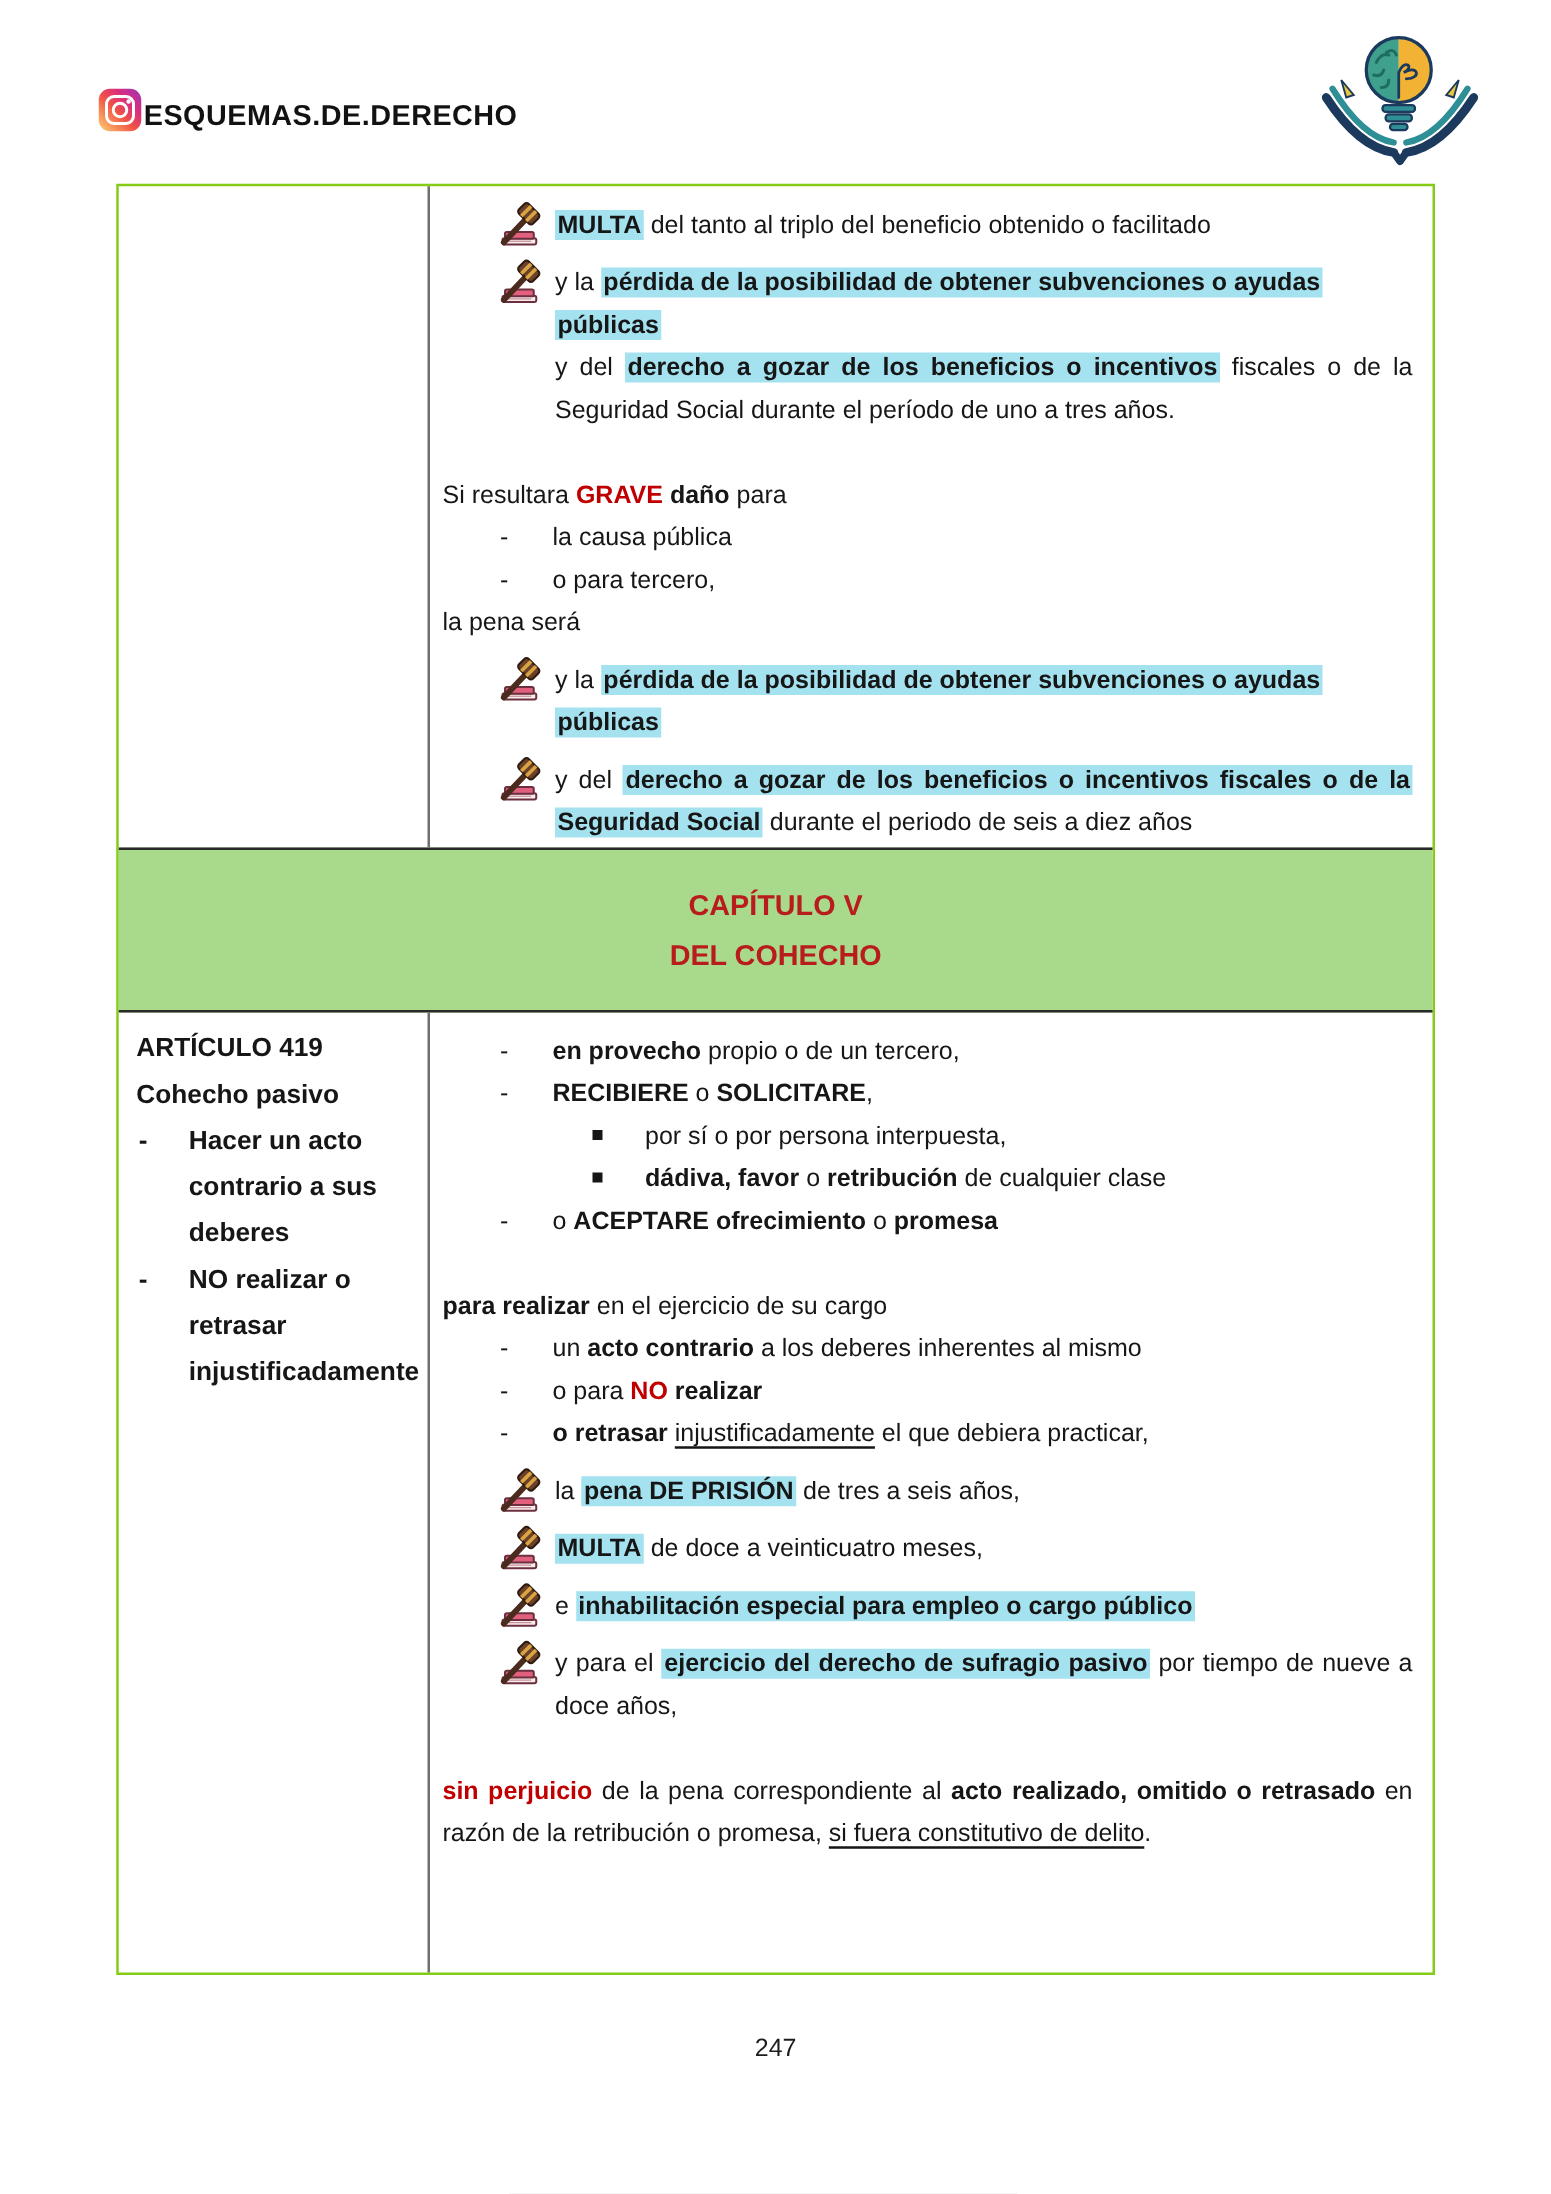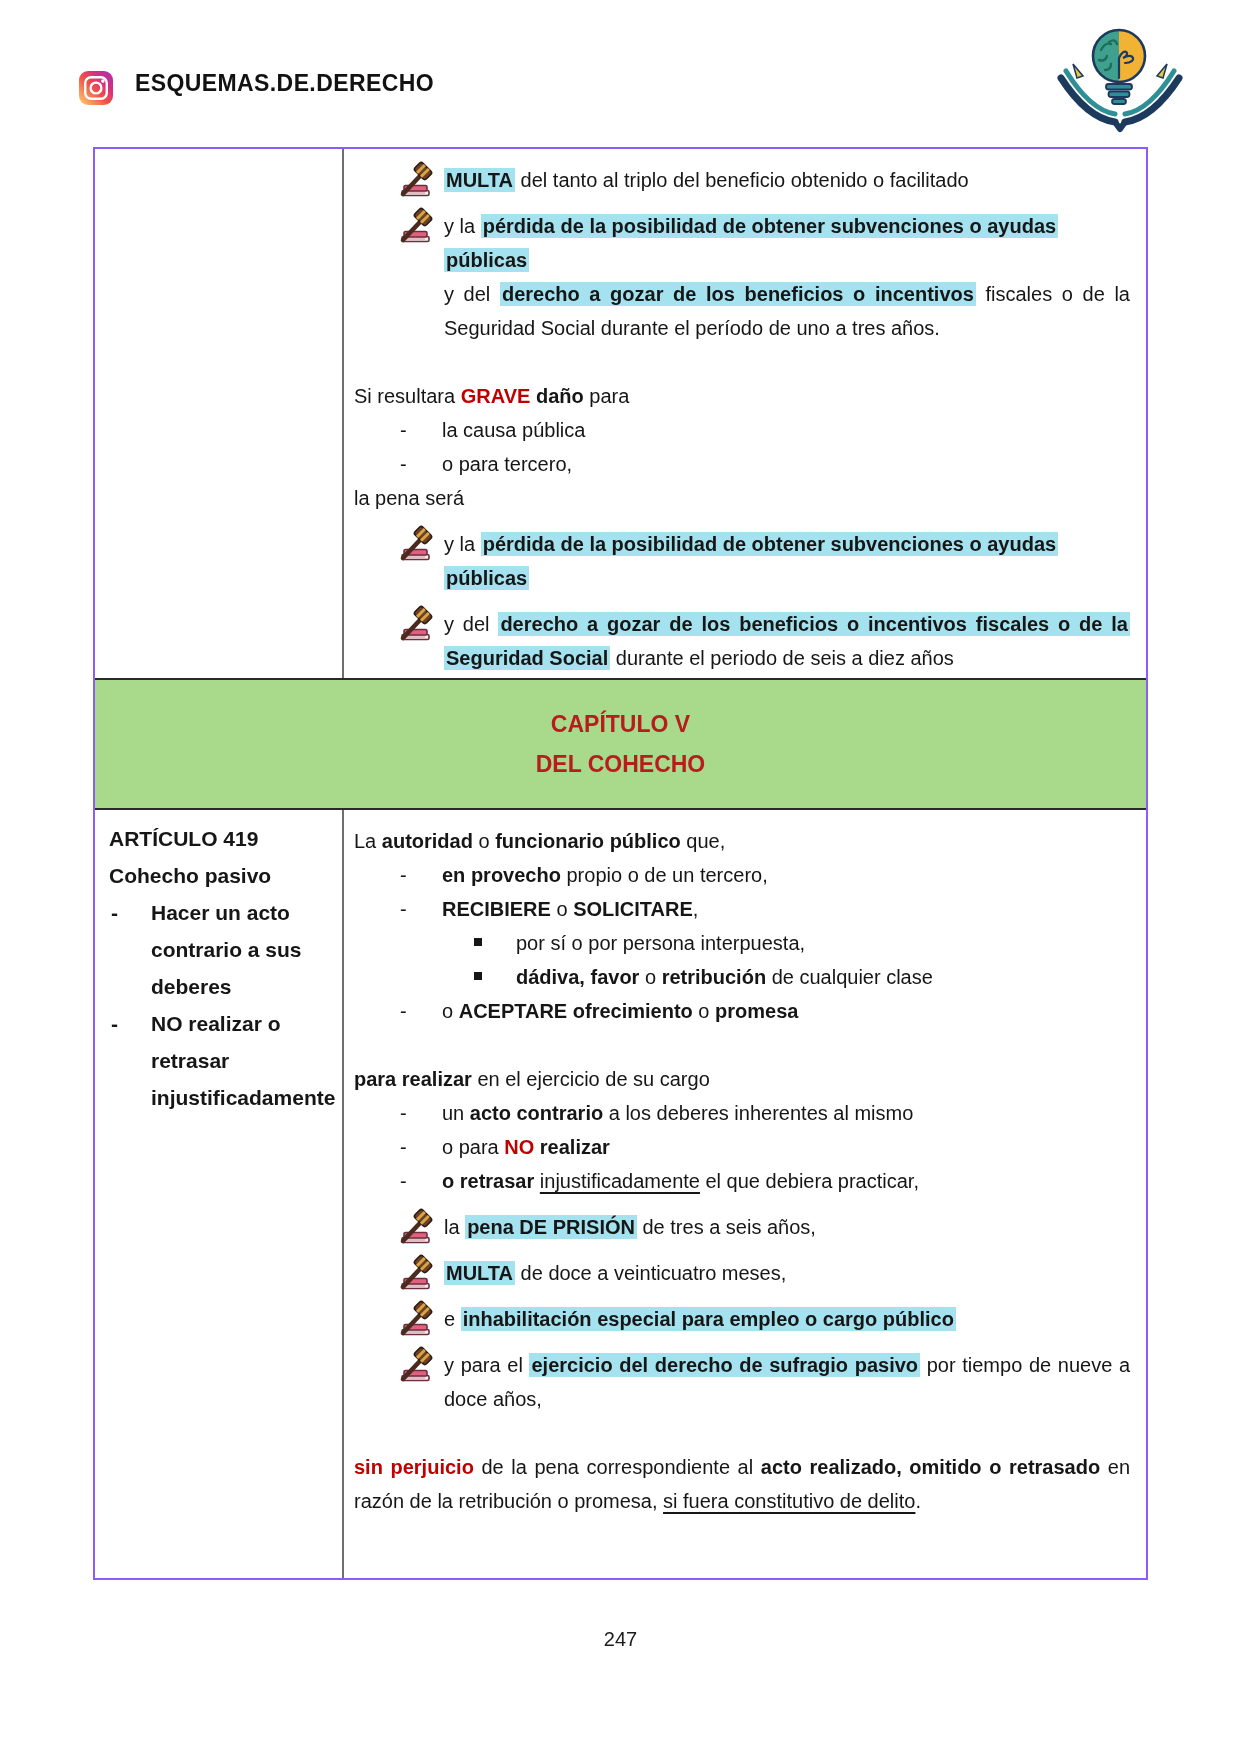--- a/index.html
+++ b/index.html
@@ -2,27 +2,27 @@
 <html lang="es" style="--hl: #a4e2ef; --green: #a9d98b; --red: #c00000;"><head>
 <meta charset="utf-8">
 <style>
   html,body{margin:0;padding:0;background:#e8e8e8;}
   .page{
     position:relative; width:1241px; height:1755px; margin:0 auto;
     background:#ffffff; font-family:"Liberation Sans", sans-serif; color:#161616;
     overflow:hidden;
   }
   
-  .brand-row{position:absolute; left:78px; top:70px; display:flex; align-items:flex-start; gap:21px;}
+  .brand-row{position:absolute; left:78px; top:70px; display:flex; align-items:flex-end; gap:1px;}
   .brand-text{font-weight:700; font-size:23px; letter-spacing:.4px; color:#121212;}
   .corner-logo{position:absolute; right:50px; top:18px; width:142px; height:120px;}
   
   .doc-table{
     position:absolute; left:93px; top:147px; width:1055px;
-    border:2px solid #8b5cf6; box-sizing:border-box; background:#fff;
+    border:2px solid #84cc16; box-sizing:border-box; background:#fff;
   }
   .row{display:flex; align-items:stretch;}
   .row-penalties{min-height:529px;}
   .row-article{min-height:768px;}
   .cell{box-sizing:border-box;}
   .cell-left{width:249px; flex:0 0 249px; border-right:2px solid #6f6f6f;}
   .cell-right{flex:1 1 auto; padding:12px 16px 0 10px; min-width:0;}
   .article-left{padding:10px 22px 0 12px;}
   .banner{
     background:var(--green,#a9d98b);
@@ -170,21 +170,20 @@
     </div>
 
     <div class="row row-article">
       <div class="cell cell-left article-left">
           <div class="para para-plain"><span class="seg b">ARTÍCULO 419</span></div>
           <div class="para para-plain"><span class="seg b">Cohecho pasivo</span></div>
           <div class="para para-dash"><span class="bullet">-</span><span class="seg b">Hacer un acto contrario a sus deberes</span></div>
           <div class="para para-dash"><span class="bullet">-</span><span class="seg b">NO realizar o retrasar injustificadamente</span></div>
         </div>
       <div class="cell cell-right">
-          <div class="para para-plain"><span class="seg">La </span><span class="seg b">autoridad</span><span class="seg"> o </span><span class="seg b">funcionario público</span><span class="seg"> que,</span></div>
           <div class="para para-dash"><span class="bullet">-</span><span class="seg b">en provecho</span><span class="seg"> propio o de un tercero,</span></div>
           <div class="para para-dash"><span class="bullet">-</span><span class="seg b">RECIBIERE</span><span class="seg"> o </span><span class="seg b">SOLICITARE</span><span class="seg">,</span></div>
           <div class="para para-square"><span class="bullet"></span><span class="seg">por sí o por persona interpuesta,</span></div>
           <div class="para para-square"><span class="bullet"></span><span class="seg b">dádiva, favor</span><span class="seg"> o </span><span class="seg b">retribución</span><span class="seg"> de cualquier clase</span></div>
           <div class="para para-dash"><span class="bullet">-</span><span class="seg">o </span><span class="seg b">ACEPTARE ofrecimiento</span><span class="seg"> o </span><span class="seg b">promesa</span></div>
           <div class="para para-blank"></div>
           <div class="para para-plain"><span class="seg b">para realizar</span><span class="seg"> en el ejercicio de su cargo</span></div>
           <div class="para para-dash"><span class="bullet">-</span><span class="seg">un </span><span class="seg b">acto contrario</span><span class="seg"> a los deberes inherentes al mismo</span></div>
           <div class="para para-dash"><span class="bullet">-</span><span class="seg">o para </span><span class="seg b red">NO</span><span class="seg"> </span><span class="seg b">realizar</span></div>
           <div class="para para-dash"><span class="bullet">-</span><span class="seg b">o retrasar</span><span class="seg"> </span><span class="seg u">injustificadamente</span><span class="seg"> el que debiera practicar,</span></div>

